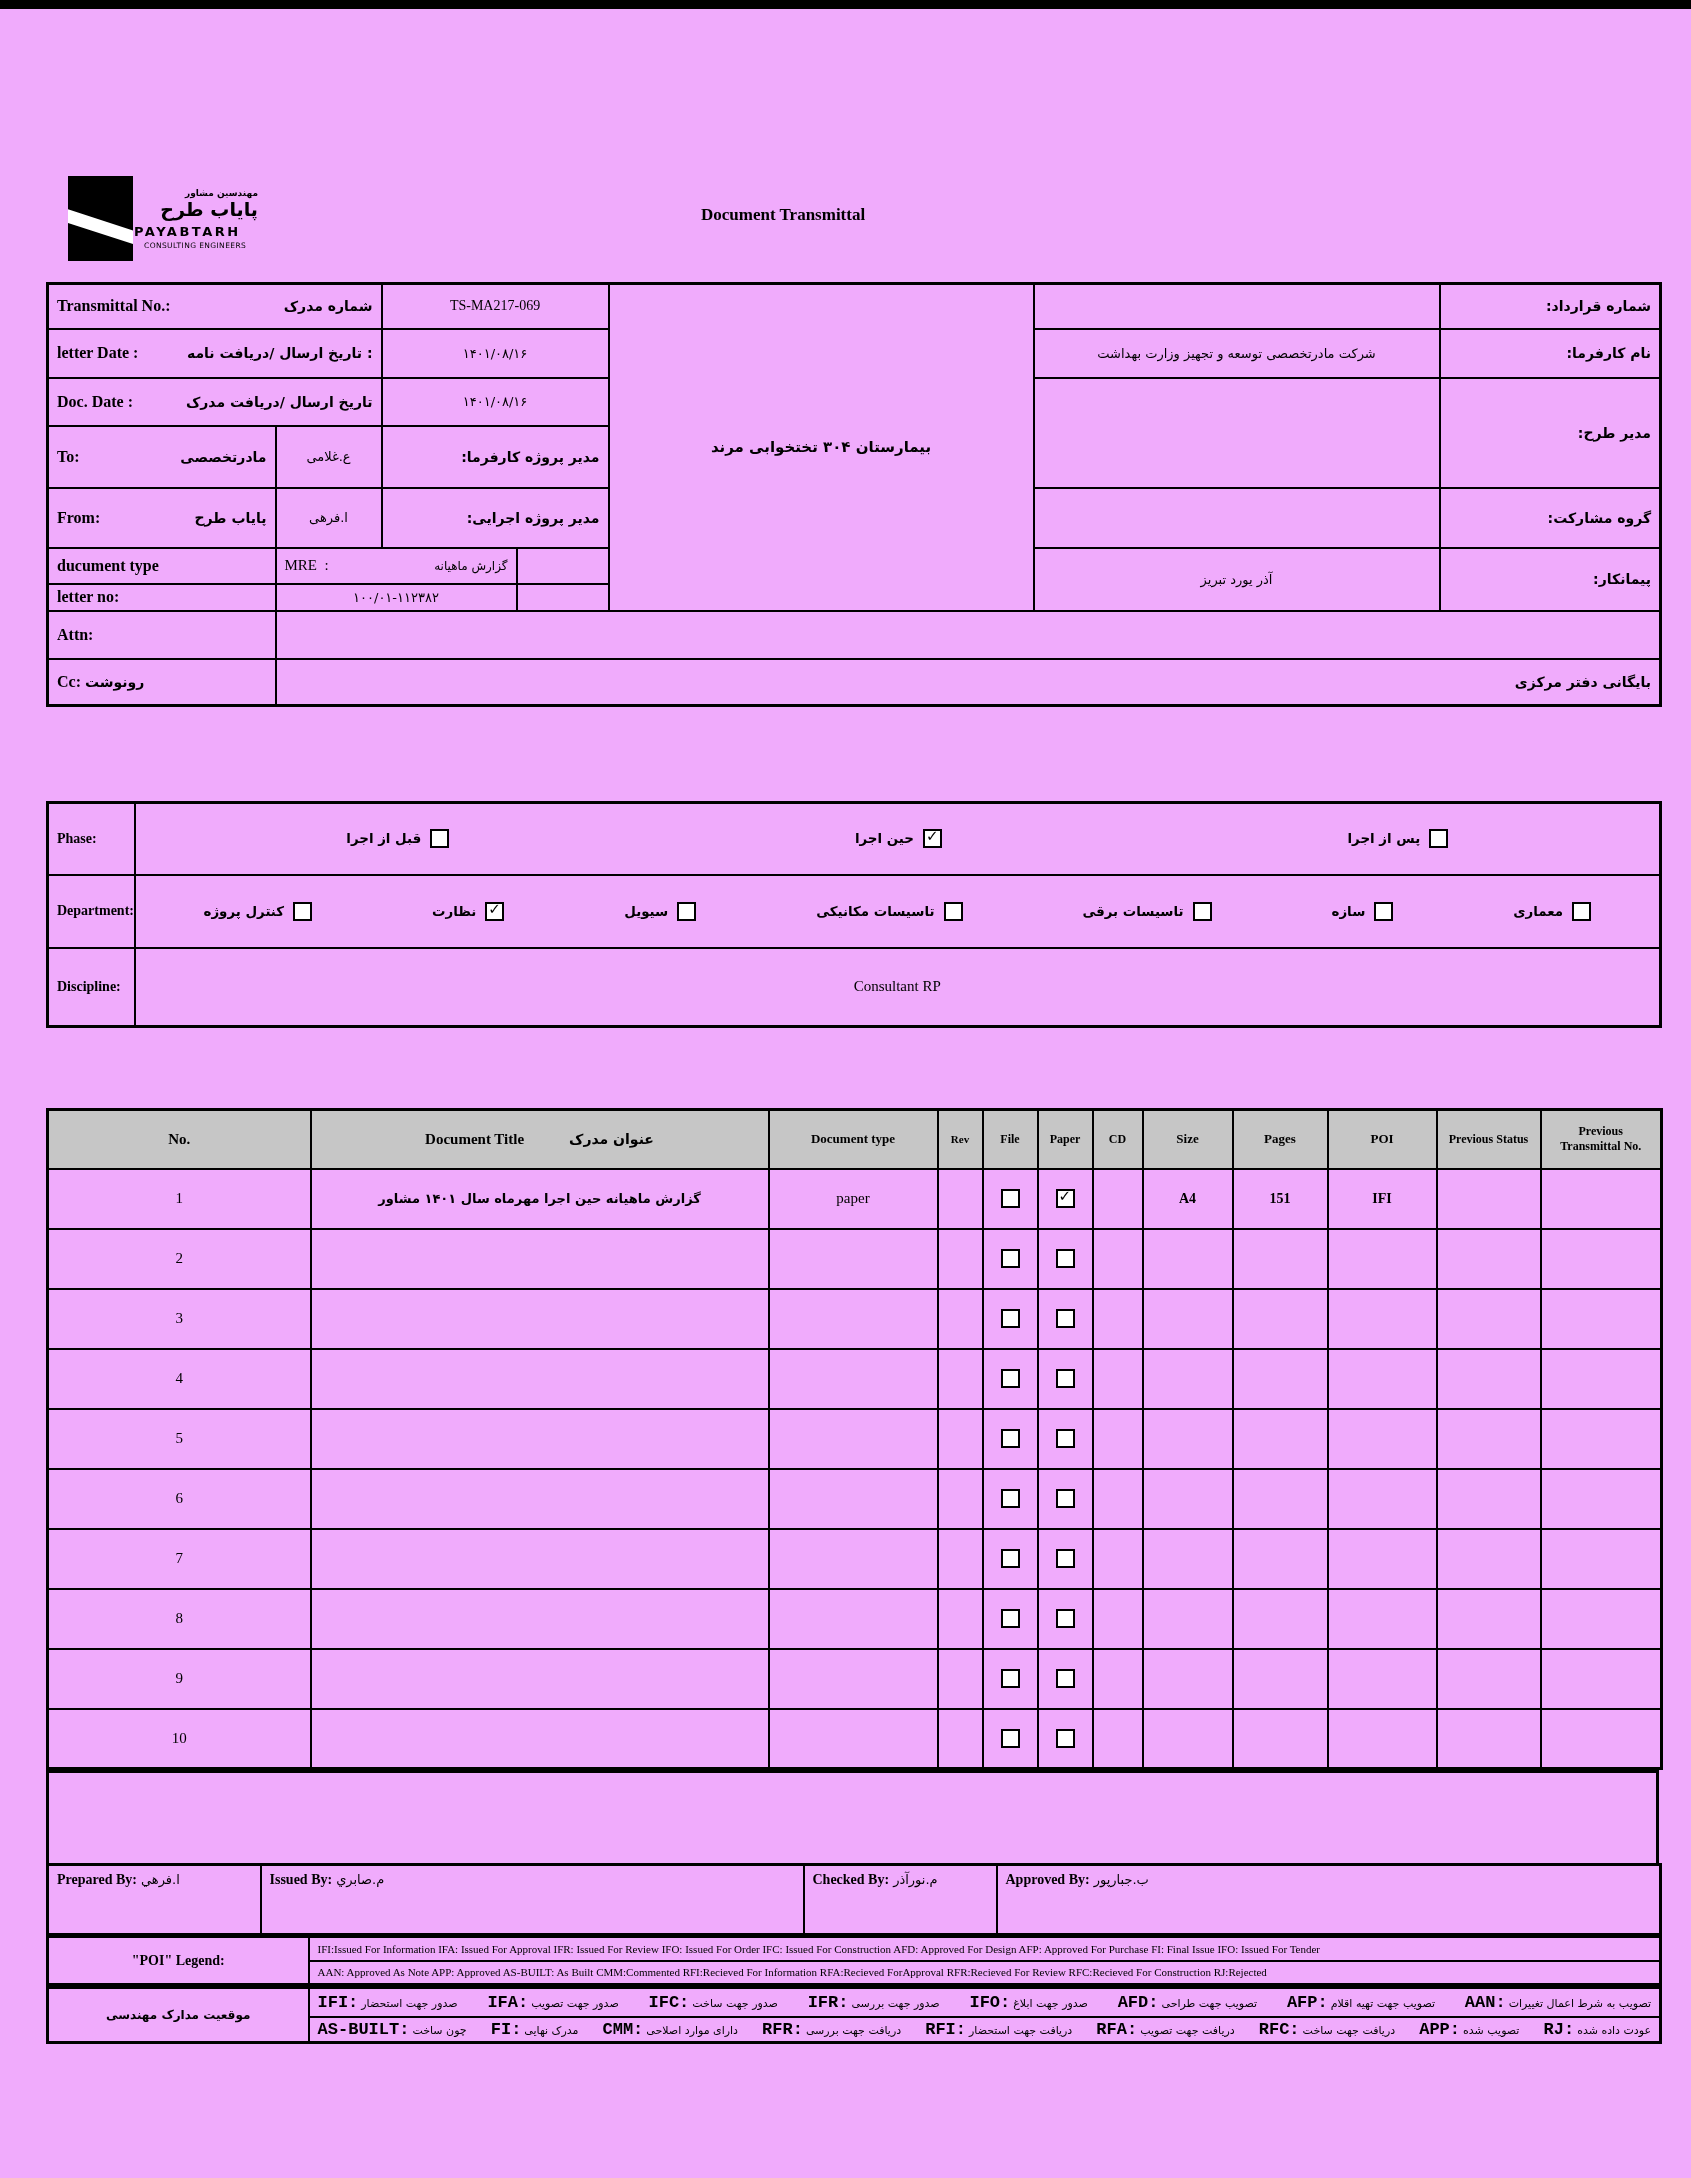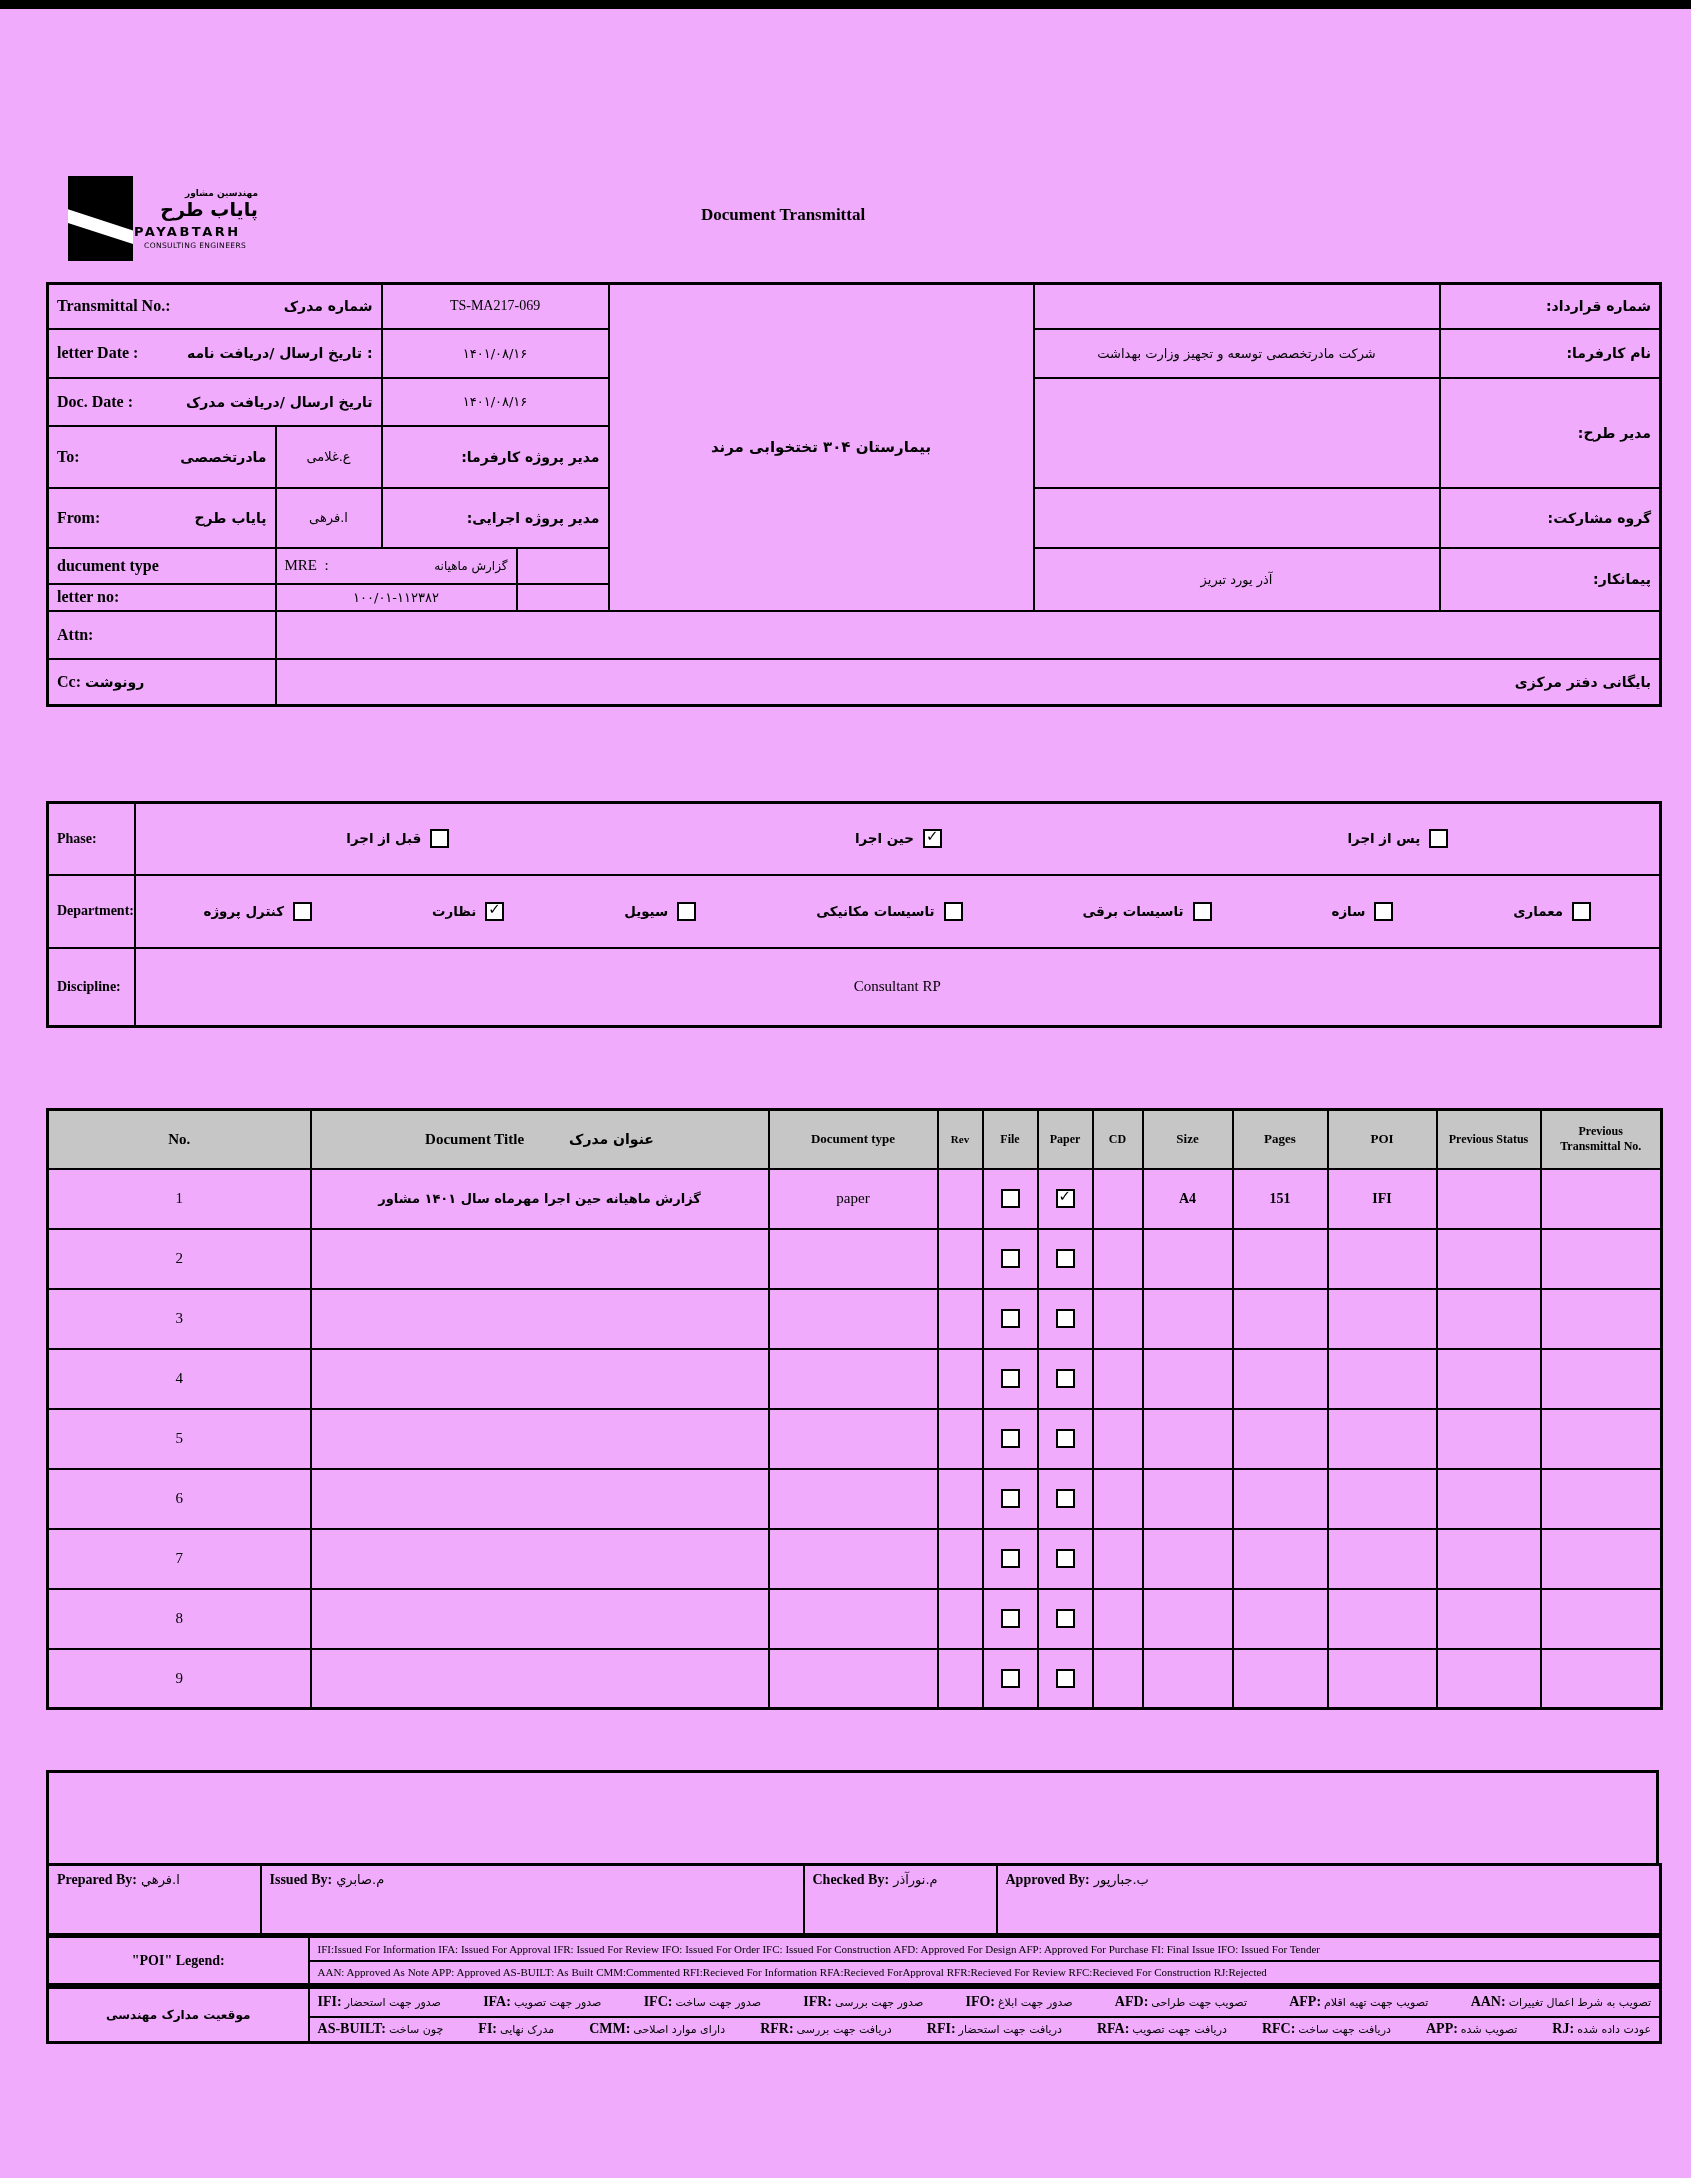--- a/index.html
+++ b/index.html
@@ -40,21 +40,21 @@
   .chk-item{display:flex;direction:rtl;align-items:center;gap:9px;}
   .chk-label{font-family:"DejaVu Sans",sans-serif;font-weight:bold;font-size:13.4px;white-space:nowrap;}
 
   .hdr td{background:#c6c6c6;text-align:center;font-weight:bold;}
   .title-hdr{display:flex;justify-content:center;align-items:center;gap:45px;}
 
   .sig td{vertical-align:top;padding-top:4px;}
   .leg{font-size:11px;white-space:nowrap;overflow:hidden;}
   .fl-row{display:flex;direction:rtl;justify-content:space-between;align-items:center;width:100%;}
   .fl-item{direction:ltr;unicode-bidi:embed;font-family:"DejaVu Sans",sans-serif;font-size:11px;white-space:nowrap;}
-  .fl-item b{font-family:Liberation Serif, serif;font-size:14px;margin-right:3px;}
+  .fl-item b{font-family:Liberation Mono, monospace;font-size:17px;margin-right:3px;}
 </style>
 </head>
 <body>
 
 <div class="page">
   <div class="topstrip"></div>
 
   <div class="logo-mark"></div>
   <div class="logo-text">
     <div class="logo-fa-tag">مهندسین مشاور</div>
@@ -391,20 +391,34 @@
         <td class="ctr f13"></td>
         <td class="ctr"><span class="cb"></span></td>
         <td class="ctr"><span class="cb"></span></td>
         <td class="ctr f13"></td>
         <td class="ctr b f14"></td>
         <td class="ctr b f14"></td>
         <td class="ctr b f14"></td>
         <td class="ctr f13"></td>
         <td class="ctr f13"></td>
       </tr>
+        <tr style="height:60px">
+        <td class="ctr f15">10</td>
+        <td class="ctr fa b f13" dir="rtl"></td>
+        <td class="ctr f15"></td>
+        <td class="ctr f13"></td>
+        <td class="ctr"><span class="cb"></span></td>
+        <td class="ctr"><span class="cb"></span></td>
+        <td class="ctr f13"></td>
+        <td class="ctr b f14"></td>
+        <td class="ctr b f14"></td>
+        <td class="ctr b f14"></td>
+        <td class="ctr f13"></td>
+        <td class="ctr f13"></td>
+      </tr>
       </tbody>
   </table>
 
   <div class="abs" style="left:46px;top:1770px;width:1607px;height:90px;border:3px solid #000;"></div>
 
   <table class="frm abs sig" style="left:46px;top:1863px;width:1613px;">
     <colgroup>
         <col style="width:213px">
         <col style="width:543px">
         <col style="width:193px">

